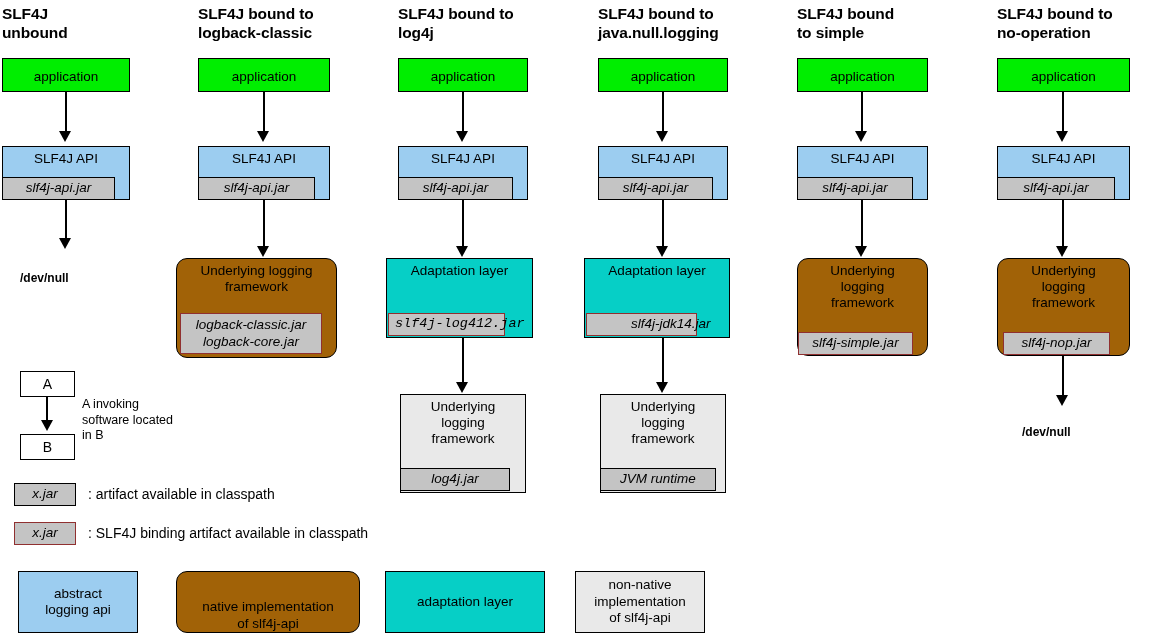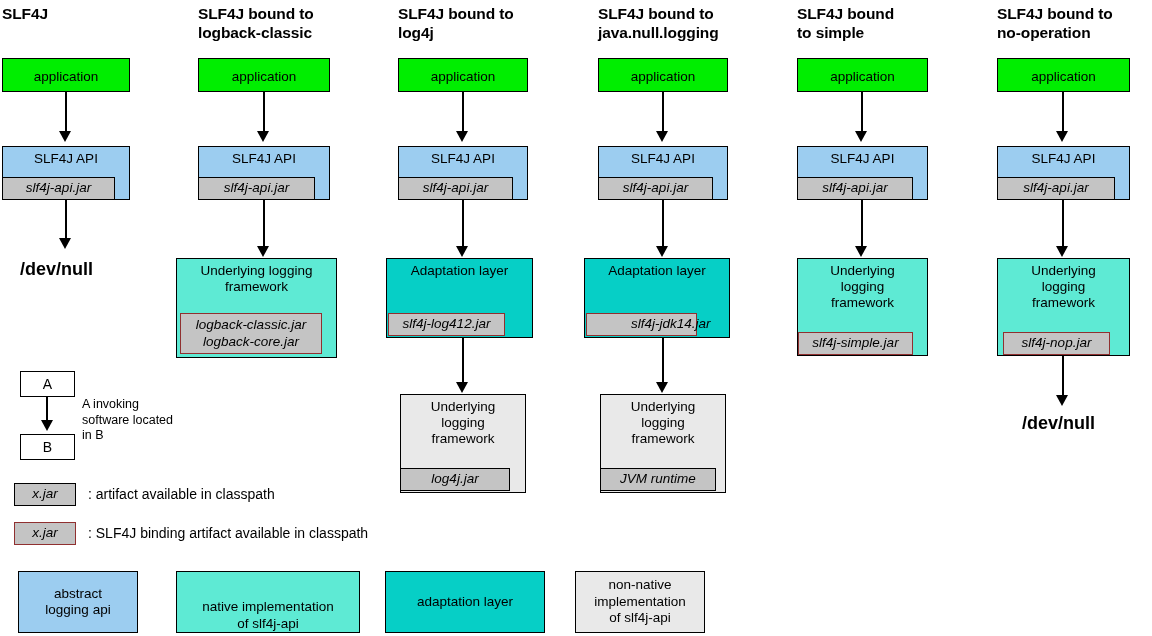--- a/index.html
+++ b/index.html
@@ -17,62 +17,63 @@
   
   .box{
     position:absolute;box-sizing:border-box;
     border:1.3px solid #000000;
     display:flex;flex-direction:column;align-items:center;
     font-size:13.5px;line-height:16px;text-align:center;
   }
   .box .cap{padding-top:4px;width:100%;}
   .green{background:#00ee00;}
   .lightblue{background:#9ccdf0;align-items:center;}
-  .brightblue{background:#5eead4;}
+  .brightblue{background:#a16207;border-radius:11px;}
   .teal{background:#06cfc6;}
   .greybox{background:#e9e9e9;}
   
   .jar{
     position:absolute;box-sizing:border-box;
     background:#c4c4c4;border:1.3px solid #000000;
     font-style:italic;font-size:13.5px;line-height:16px;
     text-align:center;padding:2px 6px 3px 6px;
     white-space:nowrap;
   }
   .jar.binding{border:1.6px solid #903030;}
   .jar.two{line-height:17px;}
   
   .arrow{position:absolute;width:2px;background:#000000;}
   .arrowhead{
     position:absolute;width:0;height:0;
     border-left:6.5px solid transparent;
     border-right:6.5px solid transparent;
     border-top:11px solid #000000;
   }
-  .devnull{position:absolute;font-size:18px;font-weight:bold;}
+  .devnull{position:absolute;font-size:12px;font-weight:bold;margin-top:12px;}
   
   .legend-box{
     position:absolute;box-sizing:border-box;
     border:1.3px solid #000000;background:#ffffff;
     font-size:14px;text-align:center;line-height:24px;
   }
   .legend-text{position:absolute;font-size:12.5px;line-height:15.5px;}
   .legend-note{position:absolute;font-size:14px;line-height:18px;white-space:nowrap;}
   .swatch{
     position:absolute;box-sizing:border-box;border:1.3px solid #000000;
     display:flex;align-items:center;justify-content:center;
     font-size:13.5px;line-height:16.5px;text-align:center;
   }
 </style>
 </head>
 <body>
 
 <div class="col" style="left:2px;">
   <div class="title">
     <div>SLF4J</div>
+    <div>unbound</div>
   </div>
 
   <div class="box green" style="left:0px;top:58px;width:128px;height:34px;justify-content:center;">
     <span class="cap">application</span>
   </div>
 
   <div class="arrow" style="left:63px;top:92px;height:41px;"></div>
   <div class="arrowhead" style="left:57px;top:131px;"></div>
 
   <div class="box lightblue" style="left:0px;top:146px;width:128px;height:54px;">
@@ -136,21 +137,21 @@
     <span class="cap">SLF4J API</span>
   </div>
   <div class="jar" style="left:0px;top:177px;width:115px;">slf4j-api.jar</div>
 
   <div class="arrow" style="left:64px;top:200px;height:48px;"></div>
   <div class="arrowhead" style="left:58px;top:246px;"></div>
 
   <div class="box teal" style="left:-12px;top:258px;width:147px;height:80px;">
     <span class="cap">Adaptation layer</span>
   </div>
-  <div class="jar binding" style="left:-10px;top:313px;width:117px;">slf4j-log412.jar</div>
+  <div class="jar binding" style="left:-10px;top:313px;width:117px;font-family:Liberation Mono, monospace;">slf4j-log412.jar</div>
 
   <div class="arrow" style="left:64px;top:338px;height:46px;"></div>
   <div class="arrowhead" style="left:58px;top:382px;"></div>
 
   <div class="box greybox" style="left:2px;top:394px;width:126px;height:99px;">
     <span class="cap">
       <span>Underlying</span><br>
       <span>logging</span><br>
       <span>framework</span>
     </span>

